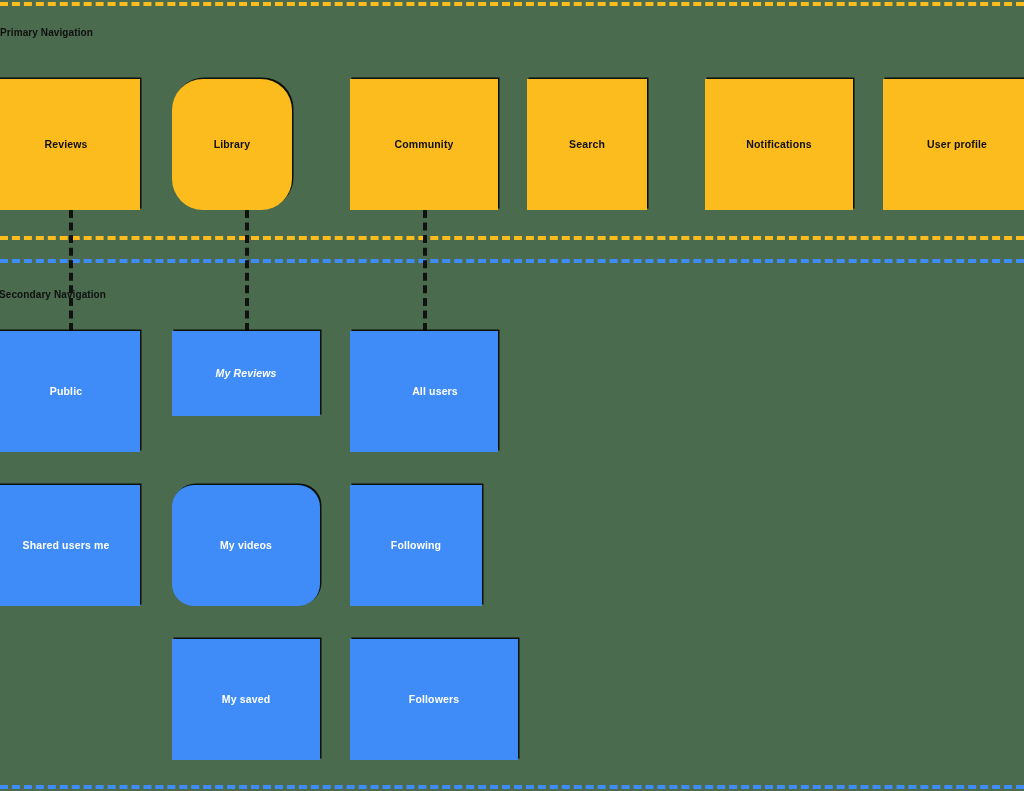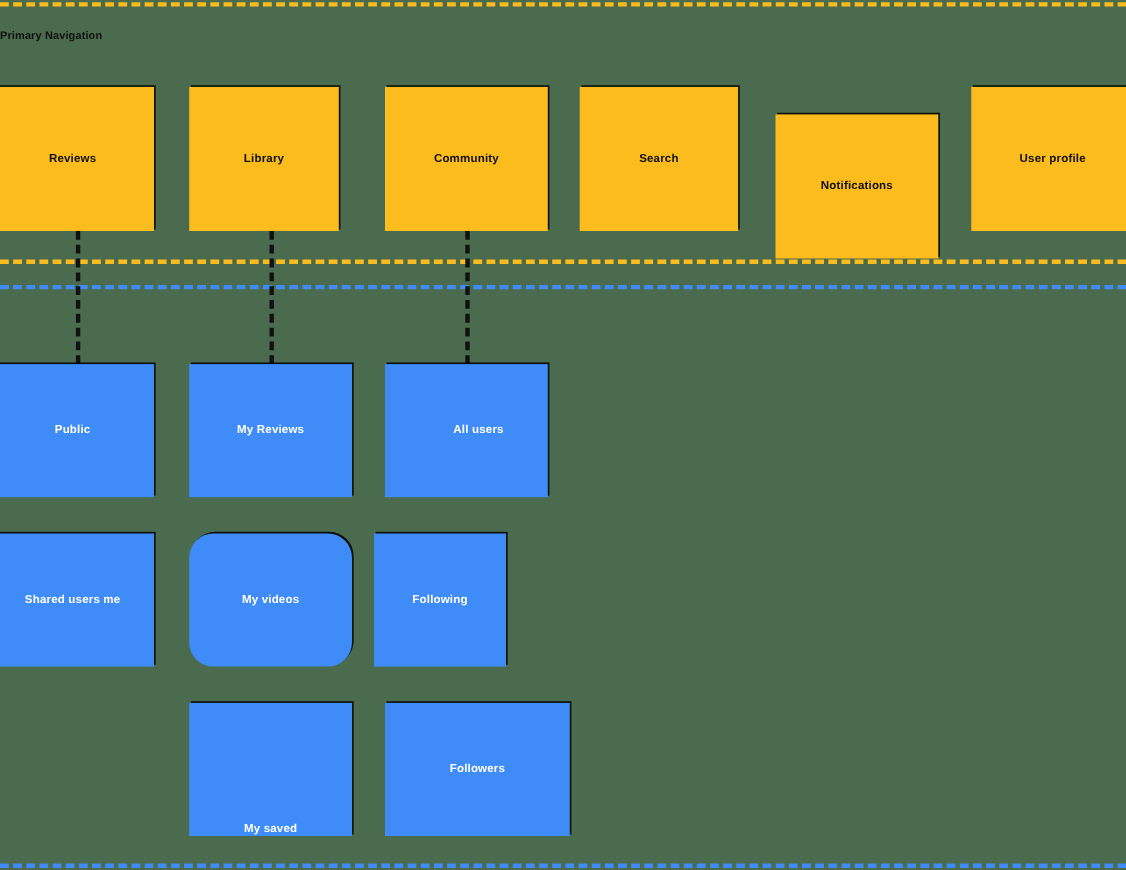--- a/index.html
+++ b/index.html
@@ -86,64 +86,65 @@
 <body>
 
 <div id="canvas">
 
   <div class="rail rail-orange" id="rail-top"></div>
   <div class="rail rail-orange" id="rail-primary"></div>
   <div class="rail rail-blue" id="rail-secondary"></div>
   <div class="rail rail-blue" id="rail-bottom"></div>
 
   <div class="section-caption" id="caption-primary">Primary Navigation</div>
+  <div class="section-caption" id="caption-secondary">Secondary Navigation</div>
 
   <div id="layer-connectors">
       <div class="connector" style="left: 69px; top: 210px; height: 121px;"></div>
       <div class="connector" style="left: 245px; top: 210px; height: 121px;"></div>
       <div class="connector" style="left: 423px; top: 210px; height: 121px;"></div>
     </div>
   <div id="layer-nodes">
       <div class="node node-primary" style="left: -8px; top: 79px; width: 148px; height: 131px;">
         <span>Reviews</span>
       </div>
-      <div class="node node-primary" style="left: 172px; top: 79px; width: 136px; height: 131px;">
+      <div class="node node-primary" style="left: 172px; top: 79px; width: 120px; height: 131px; border-radius: 31px;">
         <span>Library</span>
       </div>
       <div class="node node-primary" style="left: 350px; top: 79px; width: 148px; height: 131px;">
         <span>Community</span>
       </div>
-      <div class="node node-primary" style="left: 527px; top: 79px; width: 144px; height: 131px;">
+      <div class="node node-primary" style="left: 527px; top: 79px; width: 120px; height: 131px;">
         <span>Search</span>
       </div>
-      <div class="node node-primary" style="left: 705px; top: 79px; width: 148px; height: 131px; margin-top: 25px;">
+      <div class="node node-primary" style="left: 705px; top: 79px; width: 148px; height: 131px;">
         <span>Notifications</span>
       </div>
       <div class="node node-primary" style="left: 883px; top: 79px; width: 148px; height: 131px;">
         <span>User profile</span>
       </div>
       <div class="node node-secondary" style="left: -8px; top: 331px; width: 148px; height: 121px;">
         <span>Public</span>
       </div>
       <div class="node node-secondary" style="left: -8px; top: 485px; width: 148px; height: 121px;">
         <span>Shared users me</span>
       </div>
-      <div class="node node-secondary" style="left: 172px; top: 331px; width: 148px; height: 121px;">
+      <div class="node node-secondary" style="left: 172px; top: 331px; width: 148px; height: 85px; font-style: italic;">
         <span>My Reviews</span>
       </div>
       <div class="node node-secondary" style="left: 172px; top: 485px; width: 148px; height: 121px; border-radius: 22px;">
         <span>My videos</span>
       </div>
-      <div class="node node-secondary" style="left: 172px; top: 639px; width: 148px; height: 121px; align-items: flex-end;">
+      <div class="node node-secondary" style="left: 172px; top: 639px; width: 148px; height: 121px;">
         <span>My saved</span>
       </div>
       <div class="node node-secondary" style="left: 350px; top: 331px; width: 148px; height: 121px; padding-left: 28px;">
         <span>All users</span>
       </div>
-      <div class="node node-secondary" style="left: 340px; top: 485px; width: 120px; height: 121px; text-align: center;">
+      <div class="node node-secondary" style="left: 350px; top: 485px; width: 132px; height: 121px; text-align: center;">
         <span>Following</span>
       </div>
       <div class="node node-secondary" style="left: 350px; top: 639px; width: 168px; height: 121px;">
         <span>Followers</span>
       </div>
     </div>
 
 </div>
 
 </body></html>

